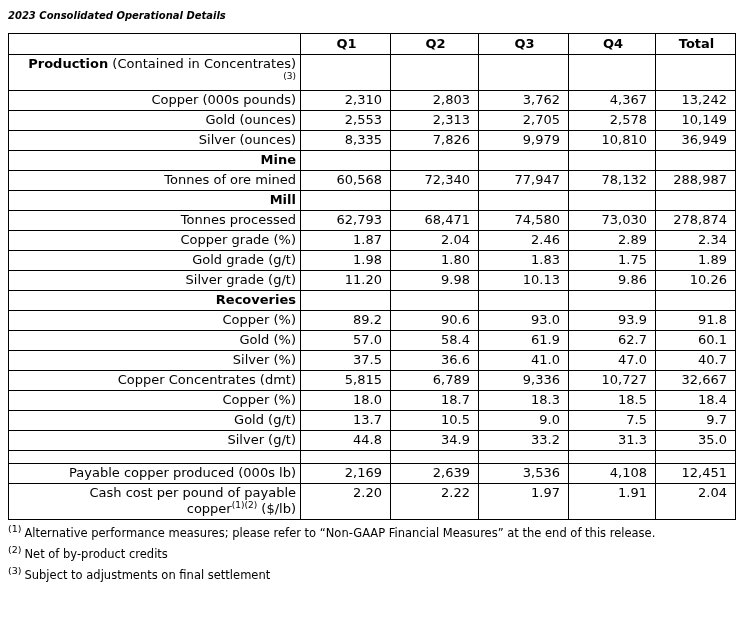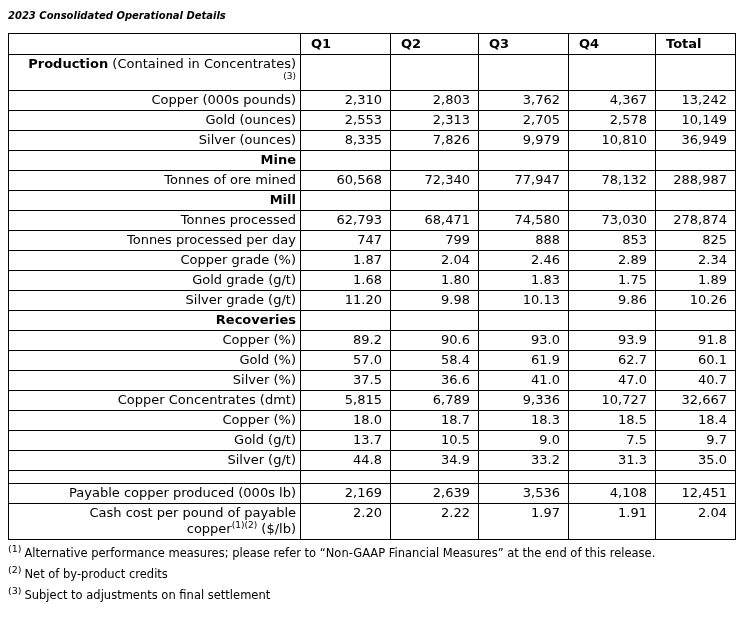--- a/index.html
+++ b/index.html
@@ -34,21 +34,21 @@
   .op-table th,
   .op-table td {
     border: 1px solid #000000;
     font-size: 13px;
     line-height: 16px;
     vertical-align: top;
     overflow: hidden;
   }
   .op-table th {
     font-weight: bold;
-    text-align: left;
+    text-align: center;
     padding: 2px 8px 2px 10px;
   }
   .op-table td.label-cell {
     text-align: right;
     padding: 1px 4px 2px 10px;
   }
   .op-table td.num-cell {
     text-align: right;
     padding: 1px 8px 2px 2px;
     white-space: nowrap;
@@ -163,38 +163,30 @@
         </tr>
         <tr class="row-data">
           <td class="label-cell"><span>Tonnes processed</span></td>
           <td class="num-cell">62,793</td>
           <td class="num-cell">68,471</td>
           <td class="num-cell">74,580</td>
           <td class="num-cell">73,030</td>
           <td class="num-cell">278,874</td>
         </tr>
         <tr class="row-data">
-          <td class="label-cell"><span>Tonnes processed per day</span></td>
-          <td class="num-cell">747</td>
-          <td class="num-cell">799</td>
-          <td class="num-cell">888</td>
-          <td class="num-cell">853</td>
-          <td class="num-cell">825</td>
-        </tr>
-        <tr class="row-data">
           <td class="label-cell"><span>Copper grade (%)</span></td>
           <td class="num-cell">1.87</td>
           <td class="num-cell">2.04</td>
           <td class="num-cell">2.46</td>
           <td class="num-cell">2.89</td>
           <td class="num-cell">2.34</td>
         </tr>
         <tr class="row-data">
           <td class="label-cell"><span>Gold grade (g/t)</span></td>
-          <td class="num-cell">1.68</td>
+          <td class="num-cell">1.98</td>
           <td class="num-cell">1.80</td>
           <td class="num-cell">1.83</td>
           <td class="num-cell">1.75</td>
           <td class="num-cell">1.89</td>
         </tr>
         <tr class="row-data">
           <td class="label-cell"><span>Silver grade (g/t)</span></td>
           <td class="num-cell">11.20</td>
           <td class="num-cell">9.98</td>
           <td class="num-cell">10.13</td>

